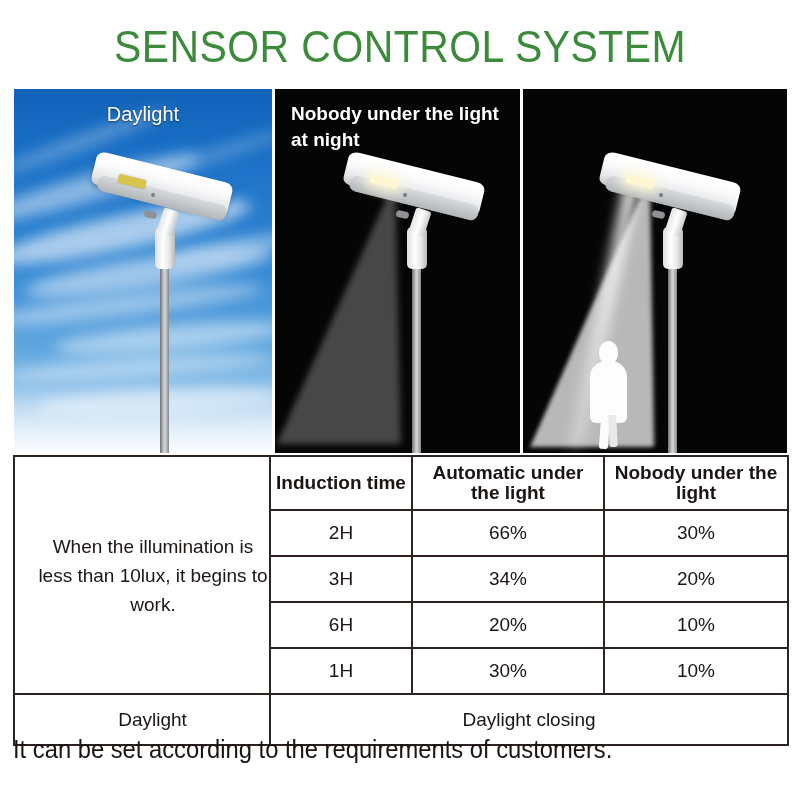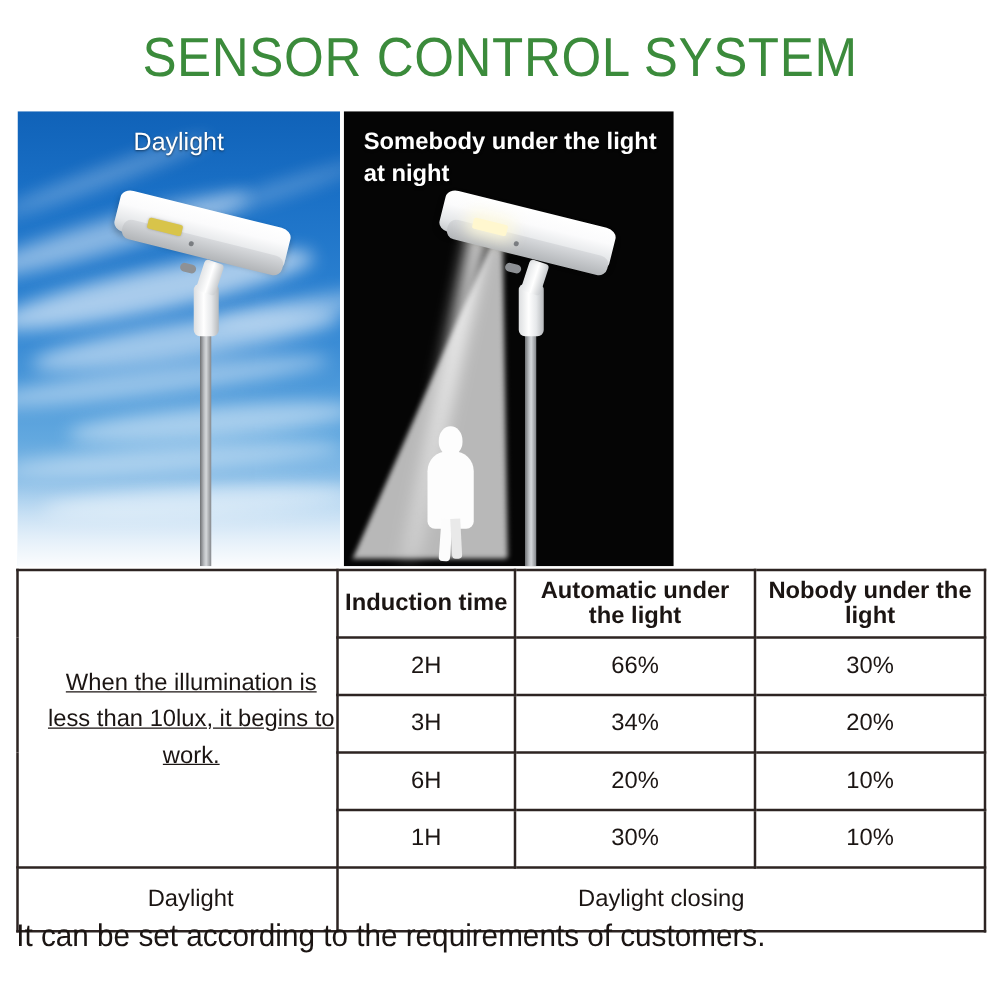--- a/index.html
+++ b/index.html
@@ -255,21 +255,20 @@
   .col-b { width: 142px; }
   .col-c { width: 192px; }
   .col-d { width: 184px; }
 
   td.note {
     background: #eeeeee;
     text-align: left;
     padding: 0 0 0 22px;
     font-size: 20px;
     line-height: 29px;
-    text-decoration: underline;
   }
   td.hd {
     font-weight: 700;
     font-size: 16px;
     line-height: 20px;
     padding: 6px 8px;
     text-align: center;
   }
   td.hd-left {
     font-weight: 700;
@@ -329,20 +328,37 @@
       <div class="head" style="left:78px;  top:78px;"></div>
       <div class="head-lower" style="left:82px; top:101px;"></div>
       <div class="led" style="left:104px; top:88px;"></div>
       <div class="sensor" style="left:130px; top:122px;"></div>
       <div class="sensor-dot" style="left:137px; top:104px;"></div>
     </div>
 
     <div class="panel-label">Daylight</div>
   </div>
 
+  <div class="panel panel-night">
+    <div class="night-bg"></div>
+    <div class="cone cone-dim"></div>
+
+    <div class="lamp">
+      <div class="pole" style="left:137px; top:150px; height:214px;"></div>
+      <div class="pole-cap" style="left:132px; top:138px;"></div>
+      <div class="arm" style="left:137px; top:120px;"></div>
+      <div class="head" style="left:69px;  top:78px;"></div>
+      <div class="head-lower" style="left:73px; top:101px;"></div>
+      <div class="led led-on" style="left:95px; top:88px;"></div>
+      <div class="sensor" style="left:121px; top:122px;"></div>
+      <div class="sensor-dot" style="left:128px; top:104px;"></div>
+    </div>
+
+    <div class="panel-label">Nobody under the light at night</div>
+  </div>
 
   <div class="panel panel-person">
     <div class="night-bg"></div>
     <div class="cone cone-bright"></div>
     <div class="cone-core"></div>
 
     <div class="person">
       <div class="p-head"></div>
       <div class="p-body"></div>
       <div class="p-legL"></div>
@@ -353,21 +369,20 @@
       <div class="pole" style="left:145px; top:150px; height:214px;"></div>
       <div class="pole-cap" style="left:140px; top:138px;"></div>
       <div class="arm" style="left:145px; top:120px;"></div>
       <div class="head" style="left:77px;  top:78px;"></div>
       <div class="head-lower" style="left:81px; top:101px;"></div>
       <div class="led led-on" style="left:103px; top:88px;"></div>
       <div class="sensor" style="left:129px; top:122px;"></div>
       <div class="sensor-dot" style="left:136px; top:104px;"></div>
     </div>
 
-    <div class="panel-label">Somebody under the light at night</div>
   </div>
 </div>
 
 <div class="table-wrap">
   <table class="spec">
     <colgroup>
       <col class="col-a">
         <col class="col-b">
         <col class="col-c">
         <col class="col-d">

